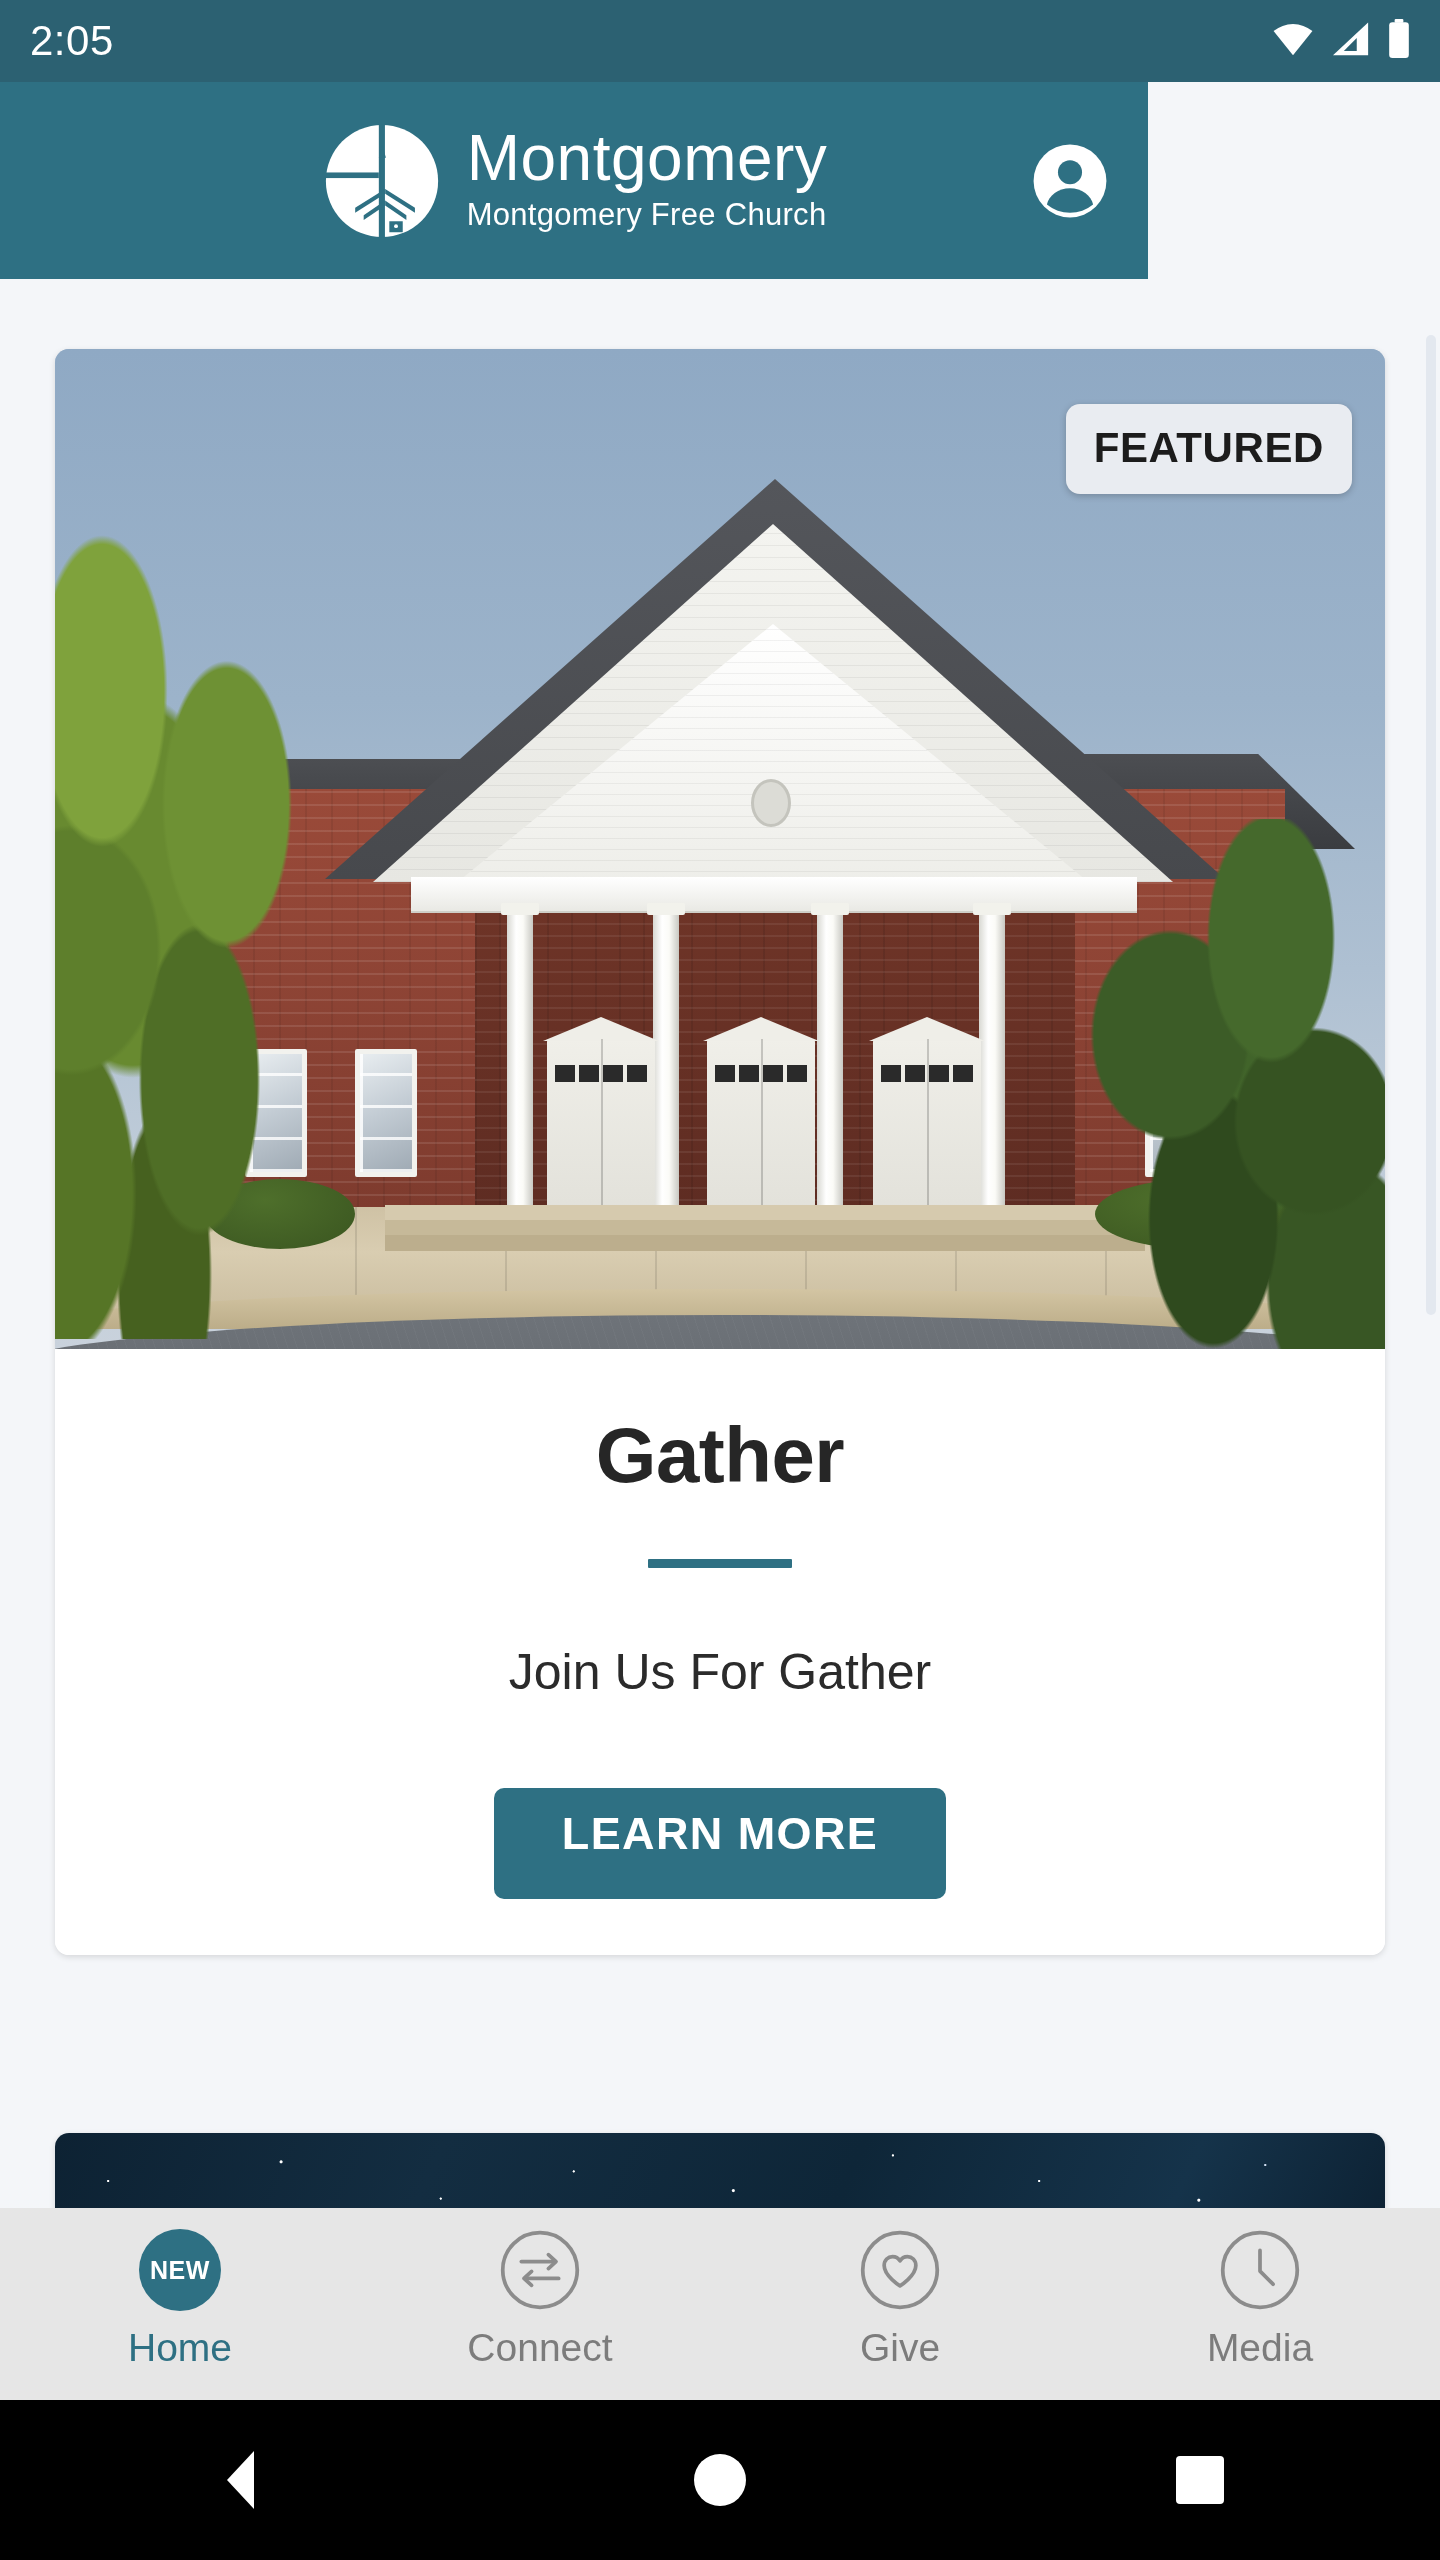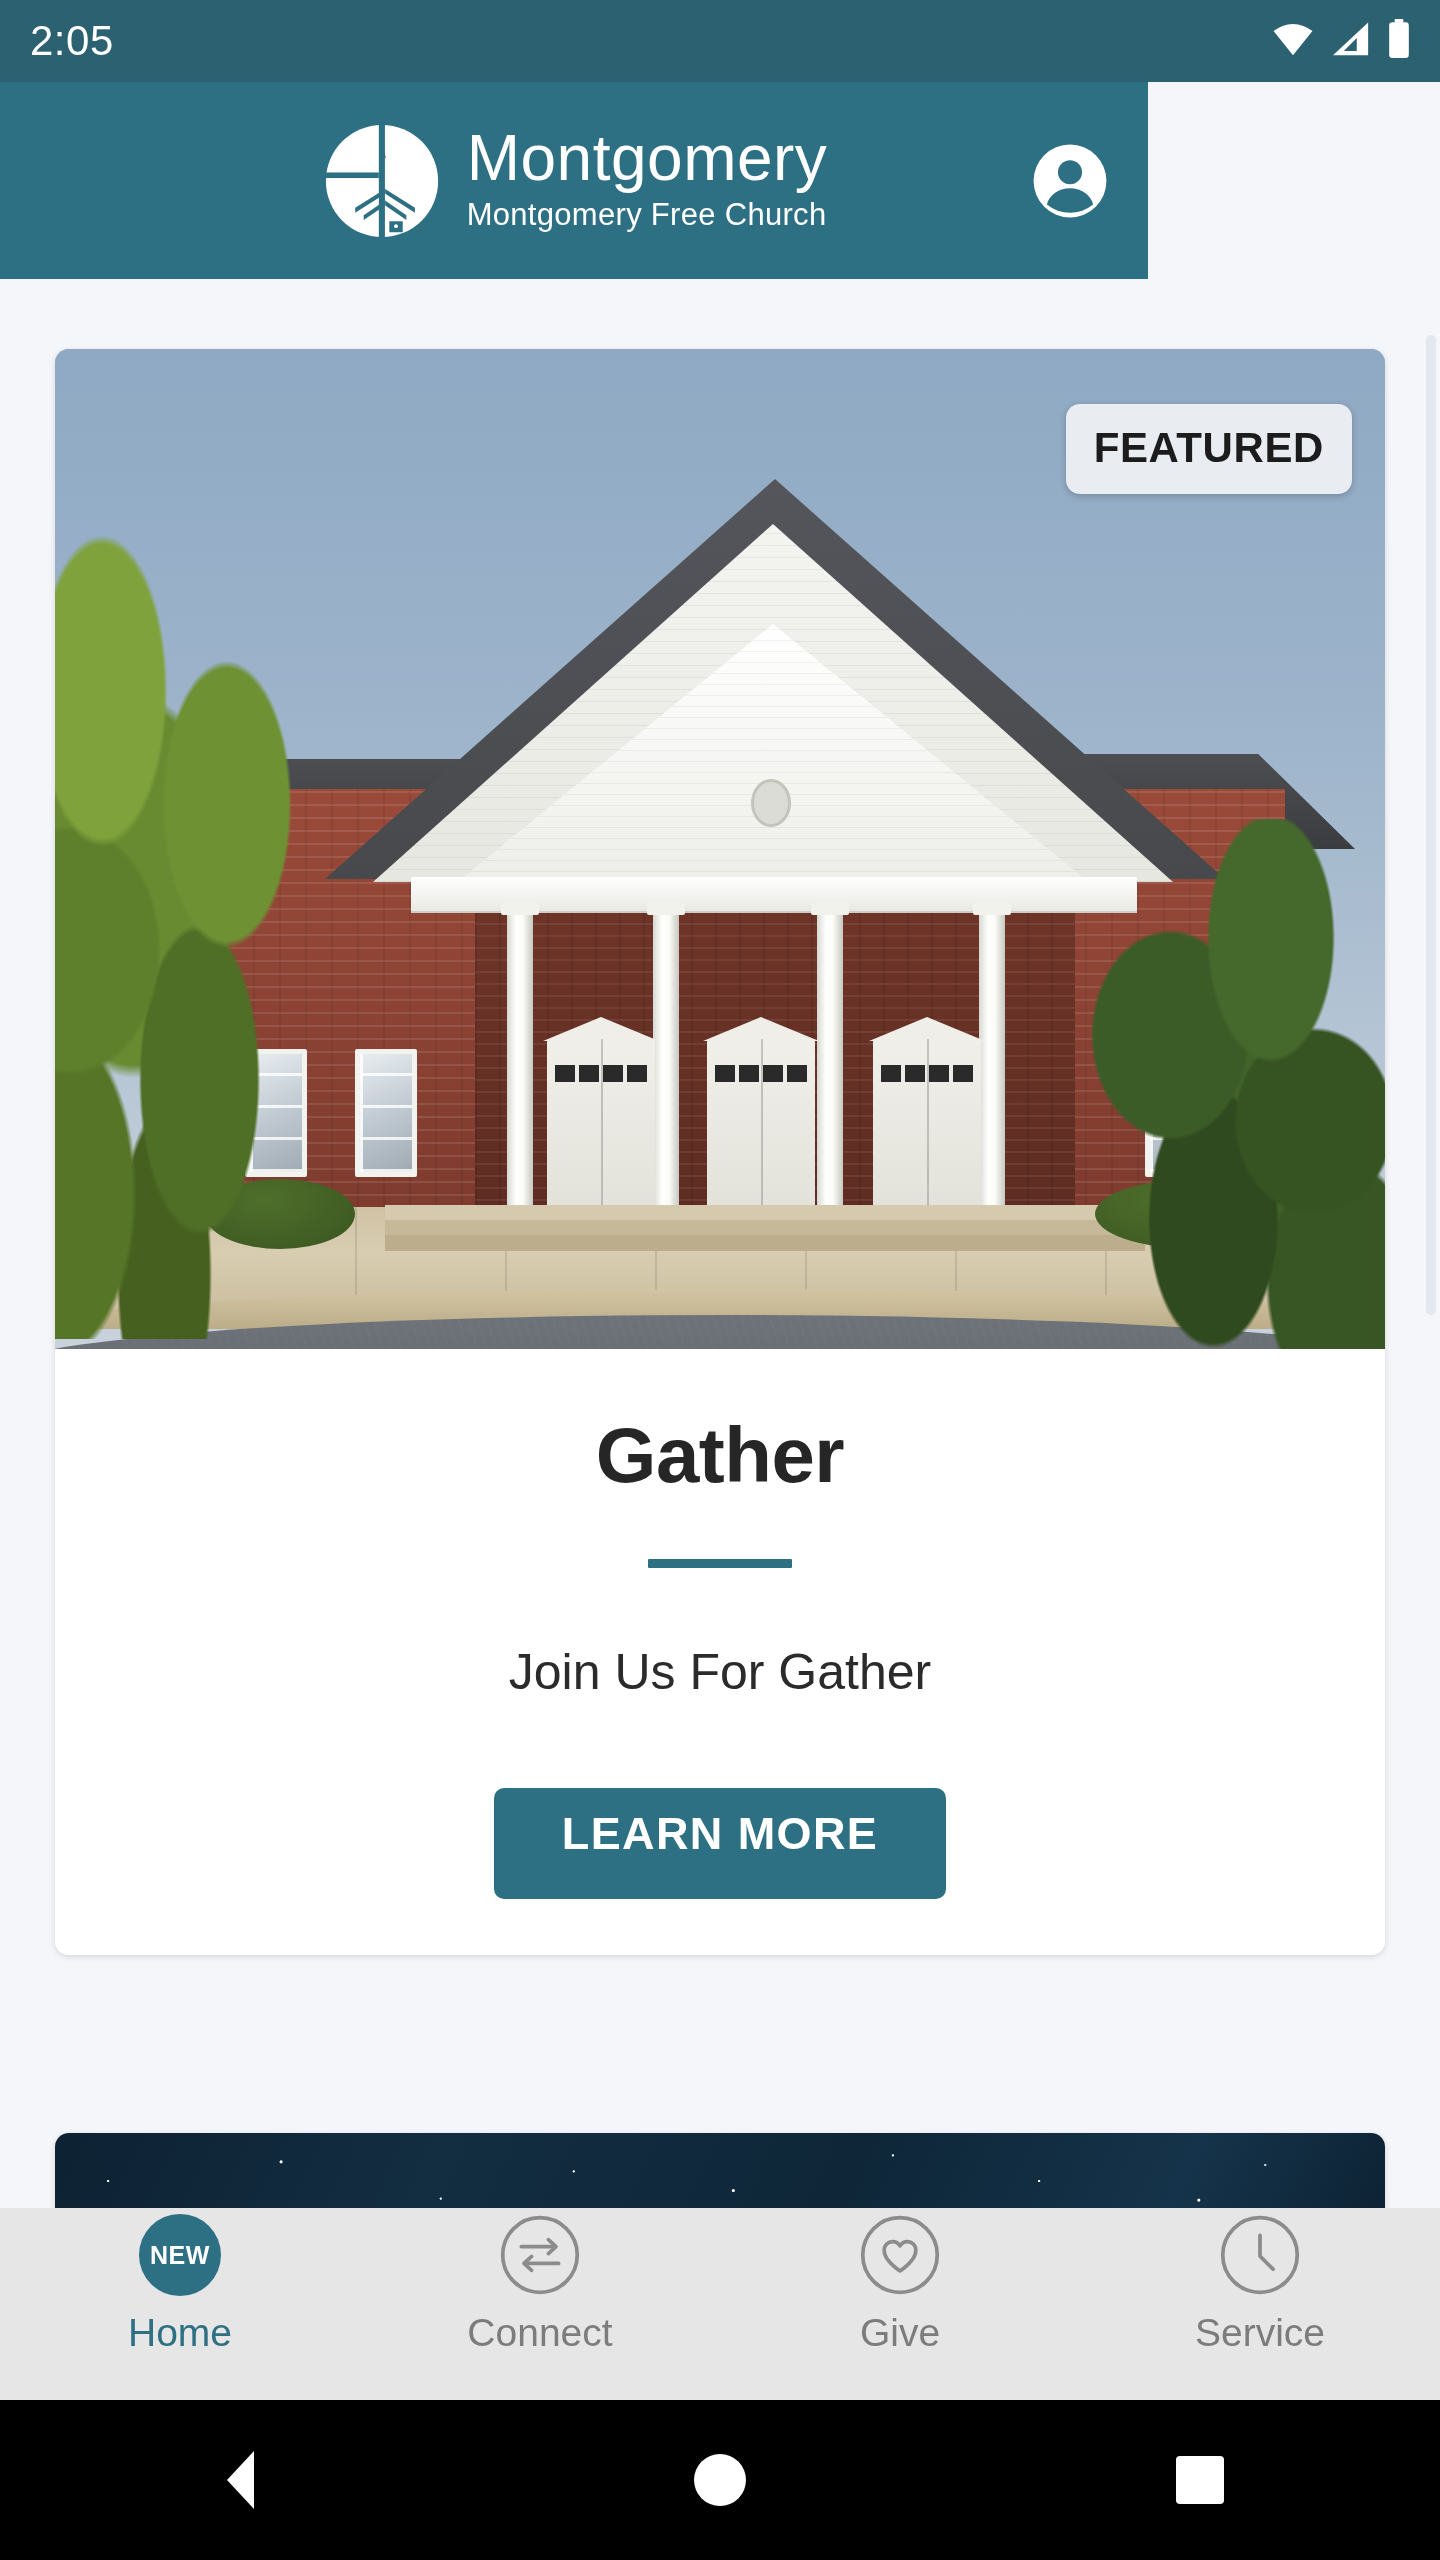--- a/index.html
+++ b/index.html
@@ -461,21 +461,21 @@
 
   
   .tabbar {
     position: absolute;
     left: 0; top: 2208px;
     width: 1440px;
     height: 236px;
     background: #E6E6E6;
     display: flex;
     align-items: flex-start;
-    padding-top: 6px;
+    padding-top: 21px;
   }
   .tab {
     flex: 1 1 0;
     display: flex;
     flex-direction: column;
     align-items: center;
     gap: 17px;
     cursor: pointer;
   }
   .tab-icon {
@@ -688,21 +688,21 @@
     </div>
 
 
     <div class="tab">
       <span class="tab-icon">
         <svg viewBox="0 0 44 44" width="82" height="82">
           <circle cx="22" cy="22" r="20" fill="none" stroke="#8C8C8C" stroke-width="2"></circle>
           <path d="M22 11.5 V22.6 L29 29.6" fill="none" stroke="#8C8C8C" stroke-width="2" stroke-linecap="round" stroke-linejoin="round"></path>
         </svg>
       </span>
-      <span class="tab-label">Service</span>
+      <span class="tab-label">Media</span>
     </div>
   </div>
 
   <div class="navbar">
     <span class="nav-btn">
         <span class="nav-back"></span>
       </span>
     <span class="nav-btn">
         <span class="nav-home"></span>
       </span>

